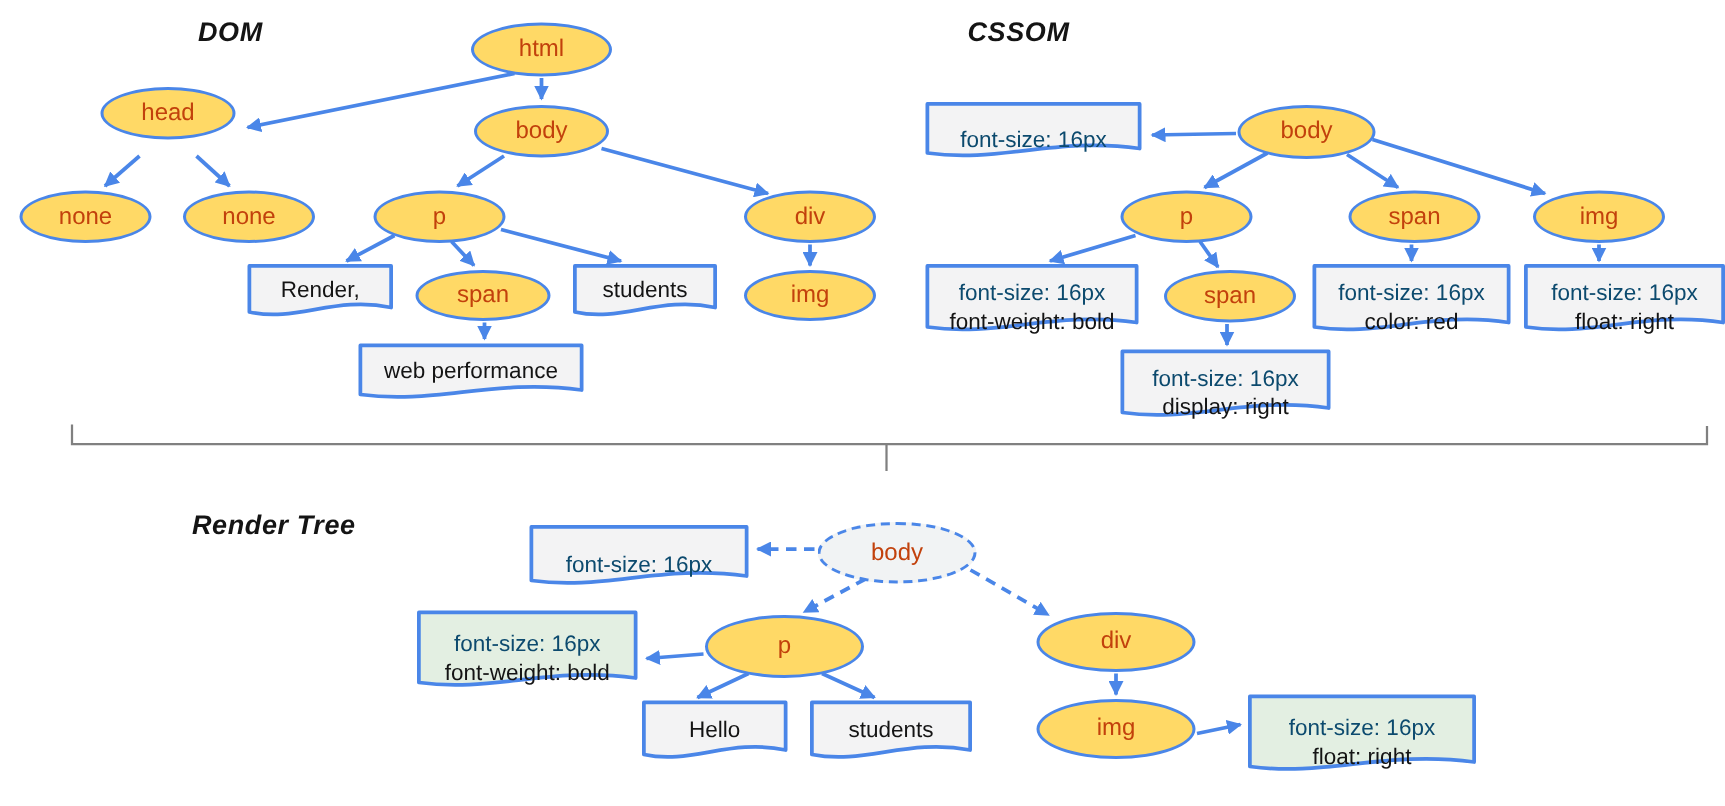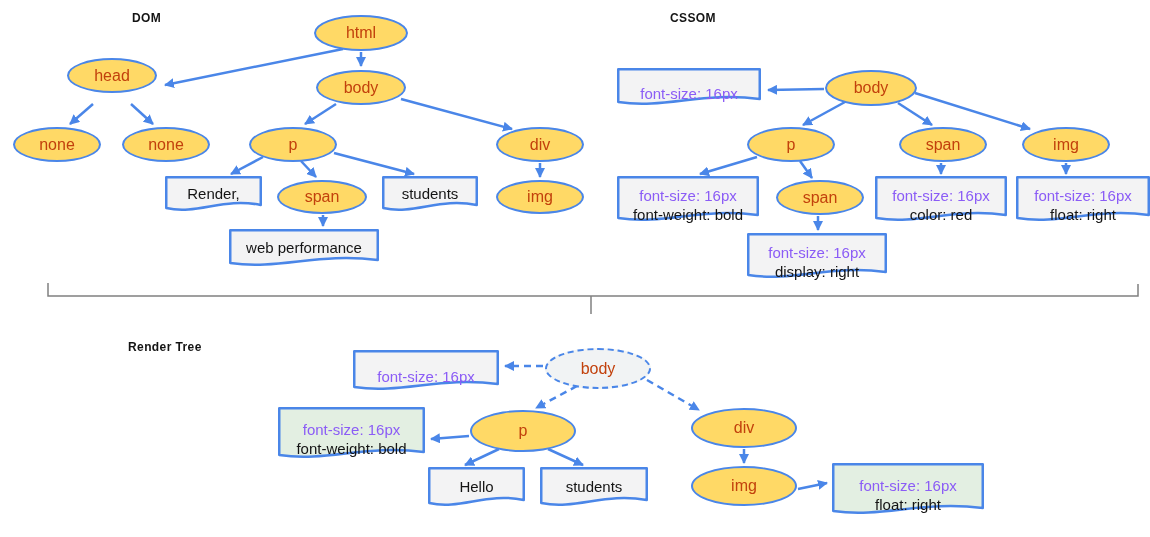--- a/index.html
+++ b/index.html
@@ -1,38 +1,38 @@
 <!DOCTYPE html>
 <html><head>
 <meta charset="utf-8">
 <style>
   html,body { margin:0; padding:0; background:#ffffff; }
   .canvas {
     position:relative; width:1150px; height:537px; background:#ffffff;
     font-family:"Liberation Sans", sans-serif; overflow:hidden;
   }
   .section-title {
-    position:absolute; font-weight:bold;
-    font-size:12px; letter-spacing:.4px; color:#141414; white-space:nowrap;
+    position:absolute; font-style:italic; font-weight:bold;
+    font-size:18px; letter-spacing:.4px; color:#141414; white-space:nowrap;
   }
   .node {
     position:absolute; box-sizing:border-box;
     background:#FFD966; border:2.5px solid #4A86E8; border-radius:50%;
     display:flex; align-items:center; justify-content:center;
     font-size:16px; color:#c2410c; z-index:2; white-space:nowrap;
   }
   .node.ghost { background:#F1F3F4; border-style:dashed; }
   .doc { position:absolute; z-index:2; }
   .doc svg { position:absolute; left:0; top:0; overflow:visible; pointer-events:none; }
   .doc .lines {
     position:relative; z-index:1; height:100%;
     display:flex; flex-direction:column; align-items:center; justify-content:center;
     font-size:15px; line-height:19px; color:#141414; text-align:center; white-space:nowrap;
   }
-  .gray { color:#8b5cf6;margin-top:14px; }
+  .gray { color:#0c4a6e;margin-top:14px; }
   svg.arrows { position:absolute; left:0; top:0; z-index:1; }
 </style>
 </head>
 <body>
 
 <div class="canvas">
 
   
   <svg class="arrows" width="1150" height="537">
     <defs>
@@ -99,33 +99,33 @@
         </div>
     </div>
     <div class="doc" style="left:382px;top:176px;width:96px;height:34px">
         <svg width="96" height="42">
           <path d="M1.25,1.25 H94.75 V29 C57.599999999999994,21 32.64,39 1.25,32 Z" fill="#F3F3F4" stroke="#4A86E8" stroke-width="2.5" stroke-linejoin="round"></path>
         </svg>
       <div class="lines">
           <div>students</div>
         </div>
     </div>
-    <div class="doc" style="left:229px;top:229px;width:150px;height:36px">
+    <div class="doc" style="left:239px;top:229px;width:150px;height:36px">
         <svg width="150" height="44">
           <path d="M1.25,1.25 H148.75 V31 C90,23 51.00000000000001,41 1.25,34 Z" fill="#F3F3F4" stroke="#4A86E8" stroke-width="2.5" stroke-linejoin="round"></path>
         </svg>
       <div class="lines">
           <div>web performance</div>
         </div>
     </div>
   </div>
 
   
   <div style="display:contents">
-    <div class="section-title" style="left:670px;top:11px">CSSOM</div>
+    <div class="section-title" style="left:645px;top:11px">CSSOM</div>
 
     <div class="doc" style="left:617px;top:68px;width:144px;height:36px">
         <svg width="144" height="44">
           <path d="M1.25,1.25 H142.75 V31 C86.39999999999999,23 48.96,41 1.25,34 Z" fill="#F3F3F4" stroke="#4A86E8" stroke-width="2.5" stroke-linejoin="round"></path>
         </svg>
       <div class="lines">
           <div class="gray">font-size: 16px</div>
         </div>
     </div>
 

